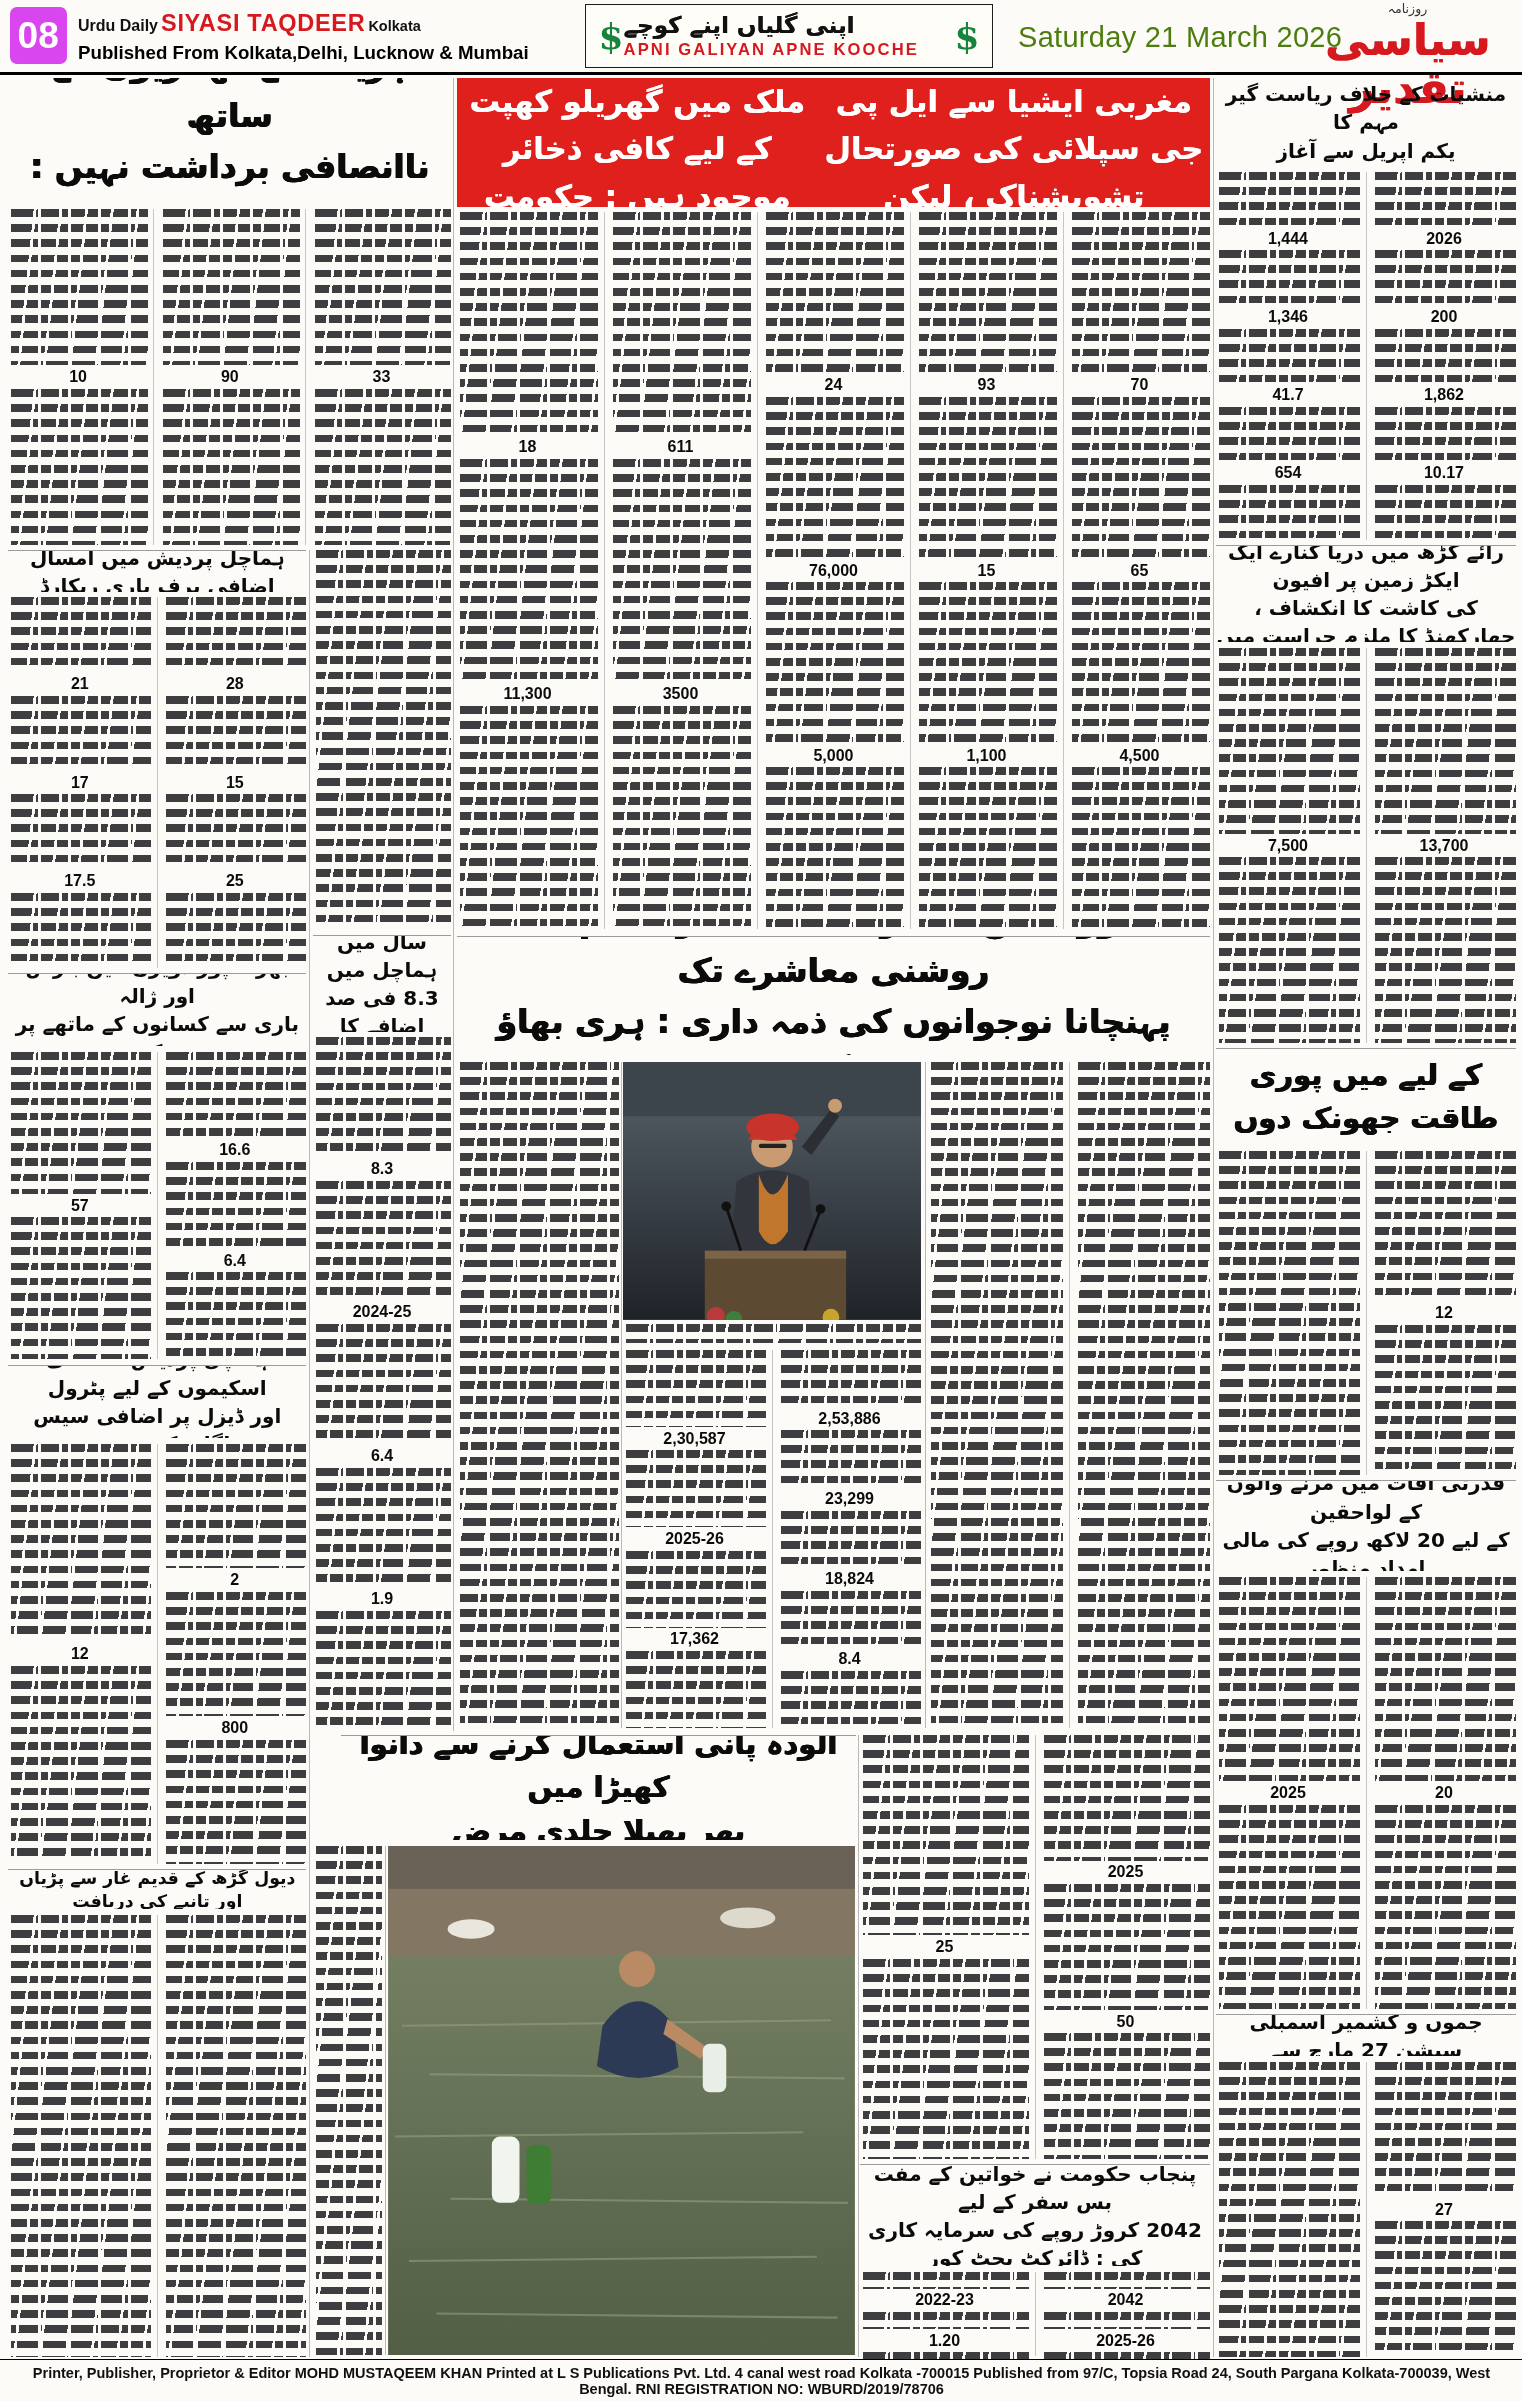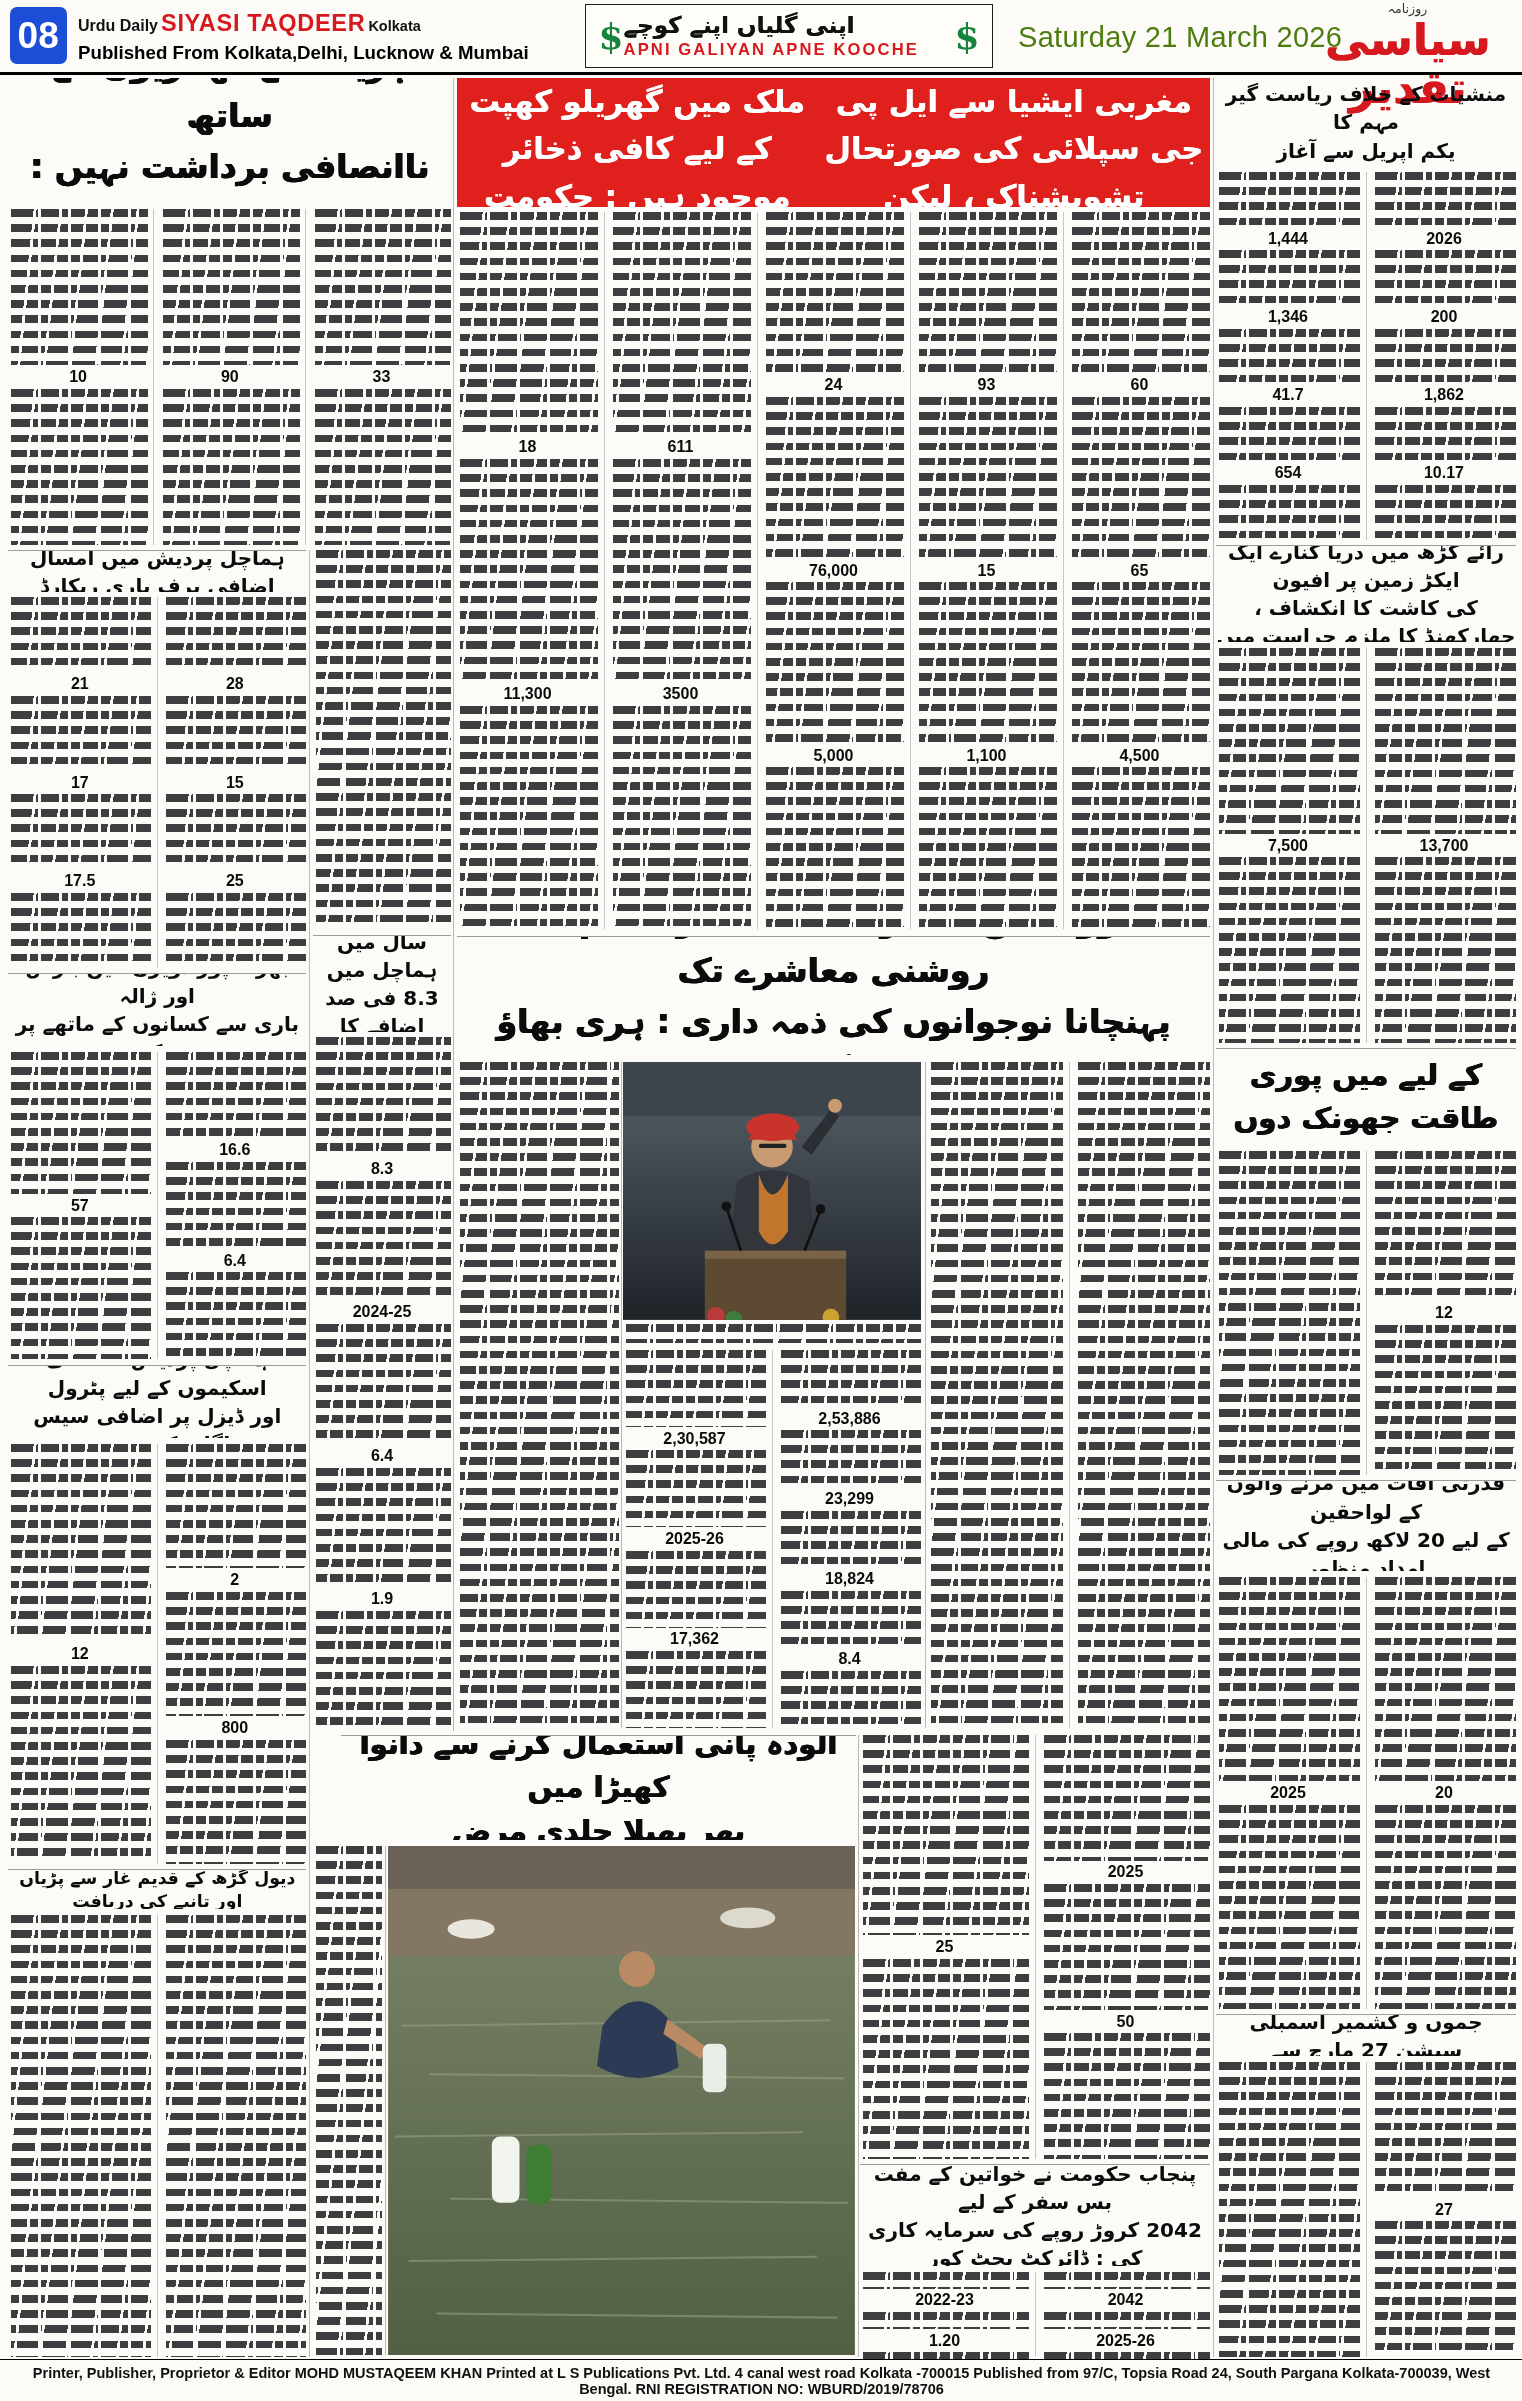--- a/index.html
+++ b/index.html
@@ -3,21 +3,21 @@
 <meta charset="utf-8">
 <style>
   :root{--paper:#fcfbf7;--ink:#101010;--red:#e0201c;--brandred:#d6191f;--rule:#c6c6c6}
   *{margin:0;padding:0;box-sizing:border-box}
   html,body{background:#cfcfcf}
   .page{position:relative;width:1523px;height:2401px;background:var(--paper);margin:0 auto;
         font-family:"Liberation Sans","DejaVu Sans",sans-serif;overflow:hidden}
   .abs{position:absolute}
   .urdu{direction:rtl;font-family:"DejaVu Sans",sans-serif}
   
-  .pagenum{background:#1d4ed8;color:#fff;display:flex;align-items:center;justify-content:center;
+  .pagenum{background:#d946ef;color:#fff;display:flex;align-items:center;justify-content:center;
            font-size:37px;font-weight:bold;border-radius:7px}
   .brandline{display:flex;align-items:baseline;gap:3px}
   .udaily{font-size:16px;font-weight:bold;color:#111}
   .brand{font-size:23.5px;font-weight:bold;color:var(--brandred);letter-spacing:0.7px}
   .city{font-size:14.5px;font-weight:bold;color:#111}
   .published{font-size:18.7px;font-weight:bold;color:#000;margin-top:5.5px}
   .slogan-box{border:1.4px solid #1d1d1d;display:flex;align-items:center;justify-content:space-between;
               padding:0 12.5px;background:#fffdf8}
   .dollar{color:#16843c;font-size:36px;font-weight:bold;font-family:"DejaVu Serif",serif;line-height:1}
   .slogan-mid{flex:1;text-align:left}
@@ -220,21 +220,21 @@
       </div>
     </div>
 
   <div class="redbox abs" style="left:457px;top:78px;width:753px;height:129px">
     <div class="ln">مغربی ایشیا سے ایل پی جی سپلائی کی صورتحال تشویشناک ، لیکن</div>
     <div class="ln">ملک میں گھریلو کھپت کے لیے کافی ذخائر موجود ہیں : حکومت</div>
   </div>
   <div class="cols abs" style="left:457px;top:212px;width:753px;height:717px">
       <div class="col">
         <div class="ft"></div>
-        <div class="fig">60</div>
+        <div class="fig">70</div>
         <div class="ft"></div>
         <div class="fig">65</div>
         <div class="ft"></div>
         <div class="fig">4,500</div>
         <div class="ft"></div>
       </div>
       <div class="col">
         <div class="ft"></div>
         <div class="fig">93</div>
         <div class="ft"></div>

